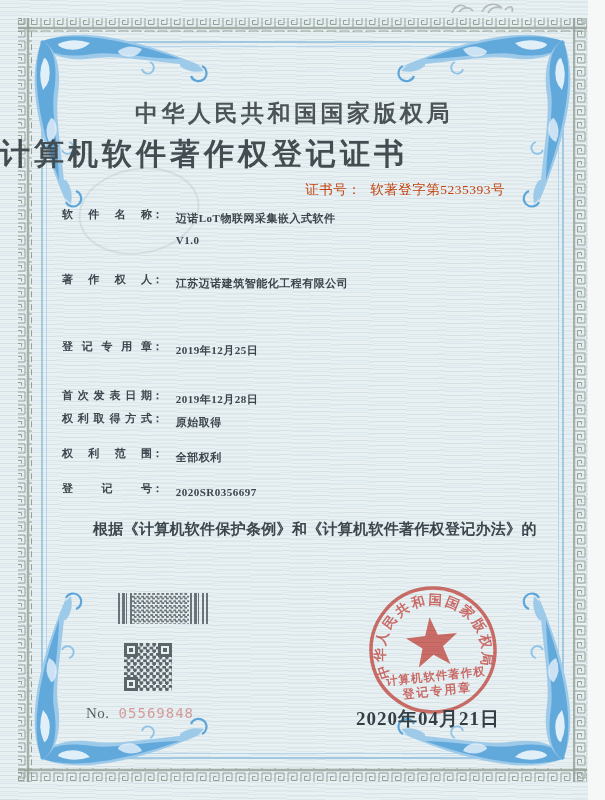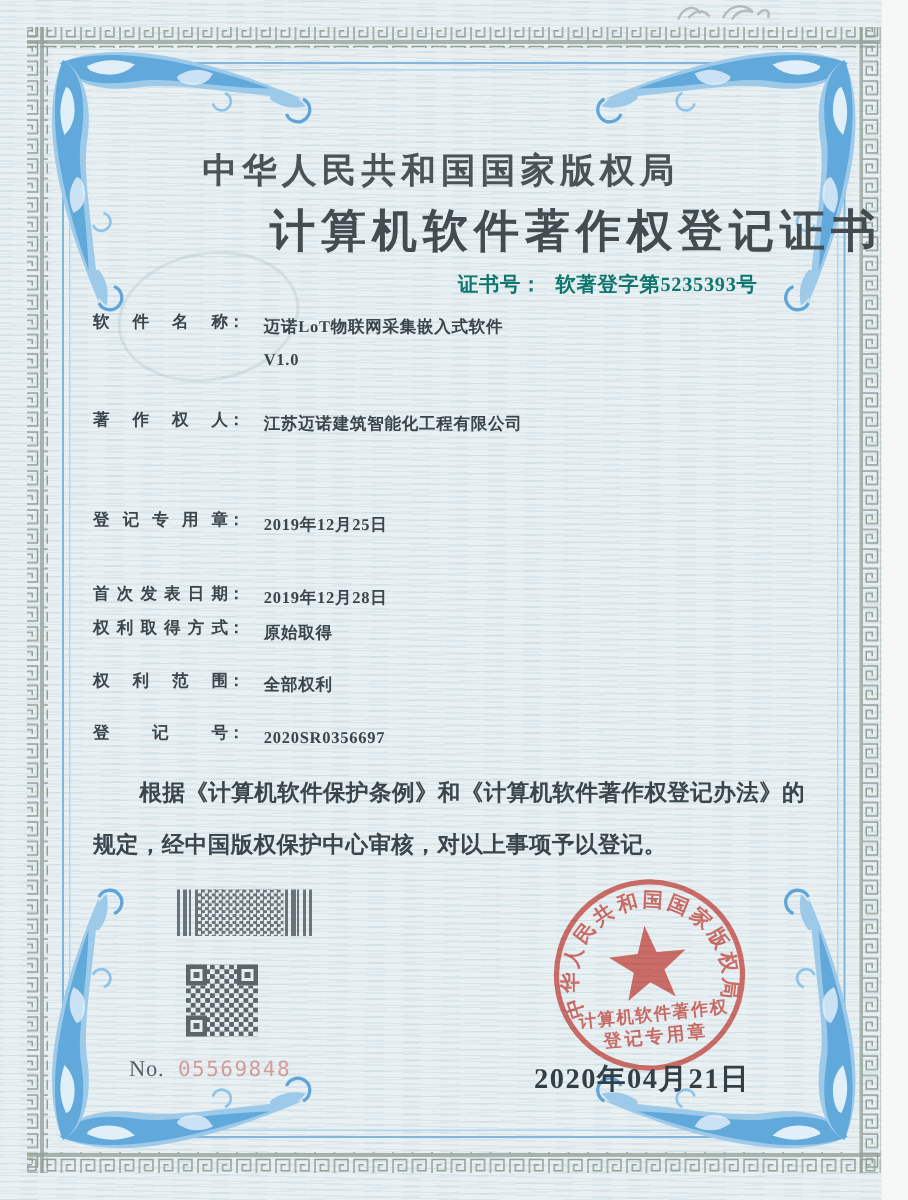--- a/index.html
+++ b/index.html
@@ -9,24 +9,24 @@
   .paper{position:absolute;inset:0;
         background-color:#e8f0f2;
         background-image:
           repeating-linear-gradient(1.5deg, rgba(125,165,190,.13) 0 1px, rgba(255,255,255,0) 1px 4px),
           repeating-linear-gradient(-1.8deg, rgba(125,165,190,.09) 0 1px, rgba(255,255,255,0) 1px 6px);}
   .border-svg{position:absolute;left:0;top:0;}
   .emboss{position:absolute;left:78px;top:168px;width:118px;height:82px;border-radius:50%;
           border:2px solid rgba(165,182,192,.28);transform:rotate(-10deg);}
   .authority{position:absolute;top:98px;left:0;width:100%;text-align:center;
              font-size:23px;font-weight:600;letter-spacing:3.5px;color:#4b5357;}
-  .title{position:absolute;top:134px;left:0;width:100%;text-align:right;
+  .title{position:absolute;top:134px;left:0;width:100%;text-align:left;
          font-size:30px;font-weight:700;letter-spacing:4px;color:#434c50;}
-  .certno{position:absolute;top:181px;right:83px;font-size:13.5px;font-weight:700;
-          letter-spacing:.5px;color:#0f766e;}
+  .certno{position:absolute;top:181px;right:83px;font-size:13.5px;font-weight:400;
+          letter-spacing:.5px;color:#c2410c;}
   .certno .lbl{margin-right:9px;}
   .frow{position:absolute;left:62px;width:480px;font-size:11px;font-weight:600;color:#3b454c;}
   .flabel{display:inline-block;width:90px;text-align:justify;text-align-last:justify;vertical-align:top;}
   .fcolon{display:inline-block;vertical-align:top;}
   .fvalue{display:inline-block;margin-left:10px;vertical-align:top;letter-spacing:.5px;line-height:22px;}
   .v2{display:block;}
   .v2:empty{display:none;}
   .statement{position:absolute;left:62px;top:512px;width:482px;font-size:15px;font-weight:600;
              color:#3b454c;line-height:34.5px;letter-spacing:.3px;}
   .statement .s1{display:block;text-indent:31px;}
@@ -135,21 +135,20 @@
     <span class="fvalue">全部权利</span>
   </div>
 
   <div class="frow" style="top:481px">
     <span class="flabel">登记号</span><span class="fcolon">：</span>
     <span class="fvalue">2020SR0356697</span>
   </div>
 
   <div class="statement">
     <span class="s1">根据《计算机软件保护条例》和《计算机软件著作权登记办法》的</span>
-    <span class="s2">规定，经中国版权保护中心审核，对以上事项予以登记。</span>
   </div>
 
   <div class="barcode">
       <div class="mid"></div>
     </div>
 
   <div class="qr">
     <div class="f f1"></div>
     <div class="f f2"></div>
     <div class="f f3"></div>

